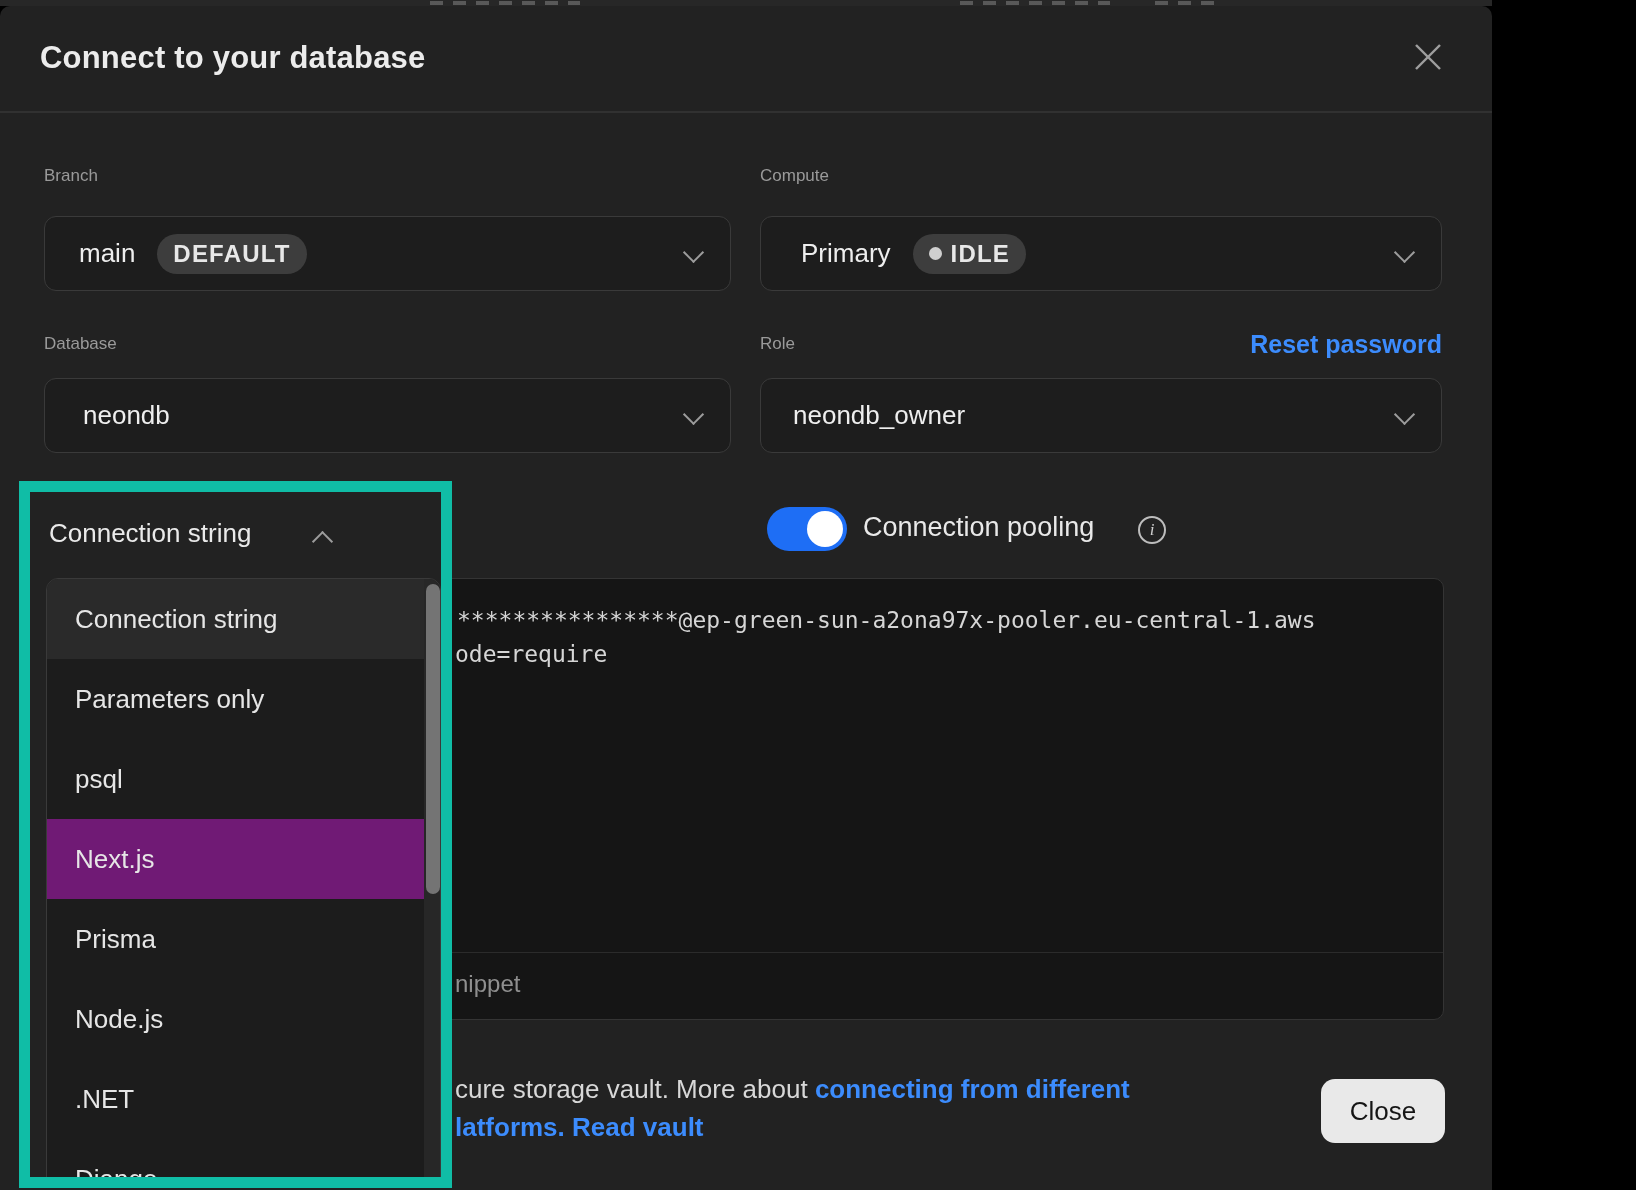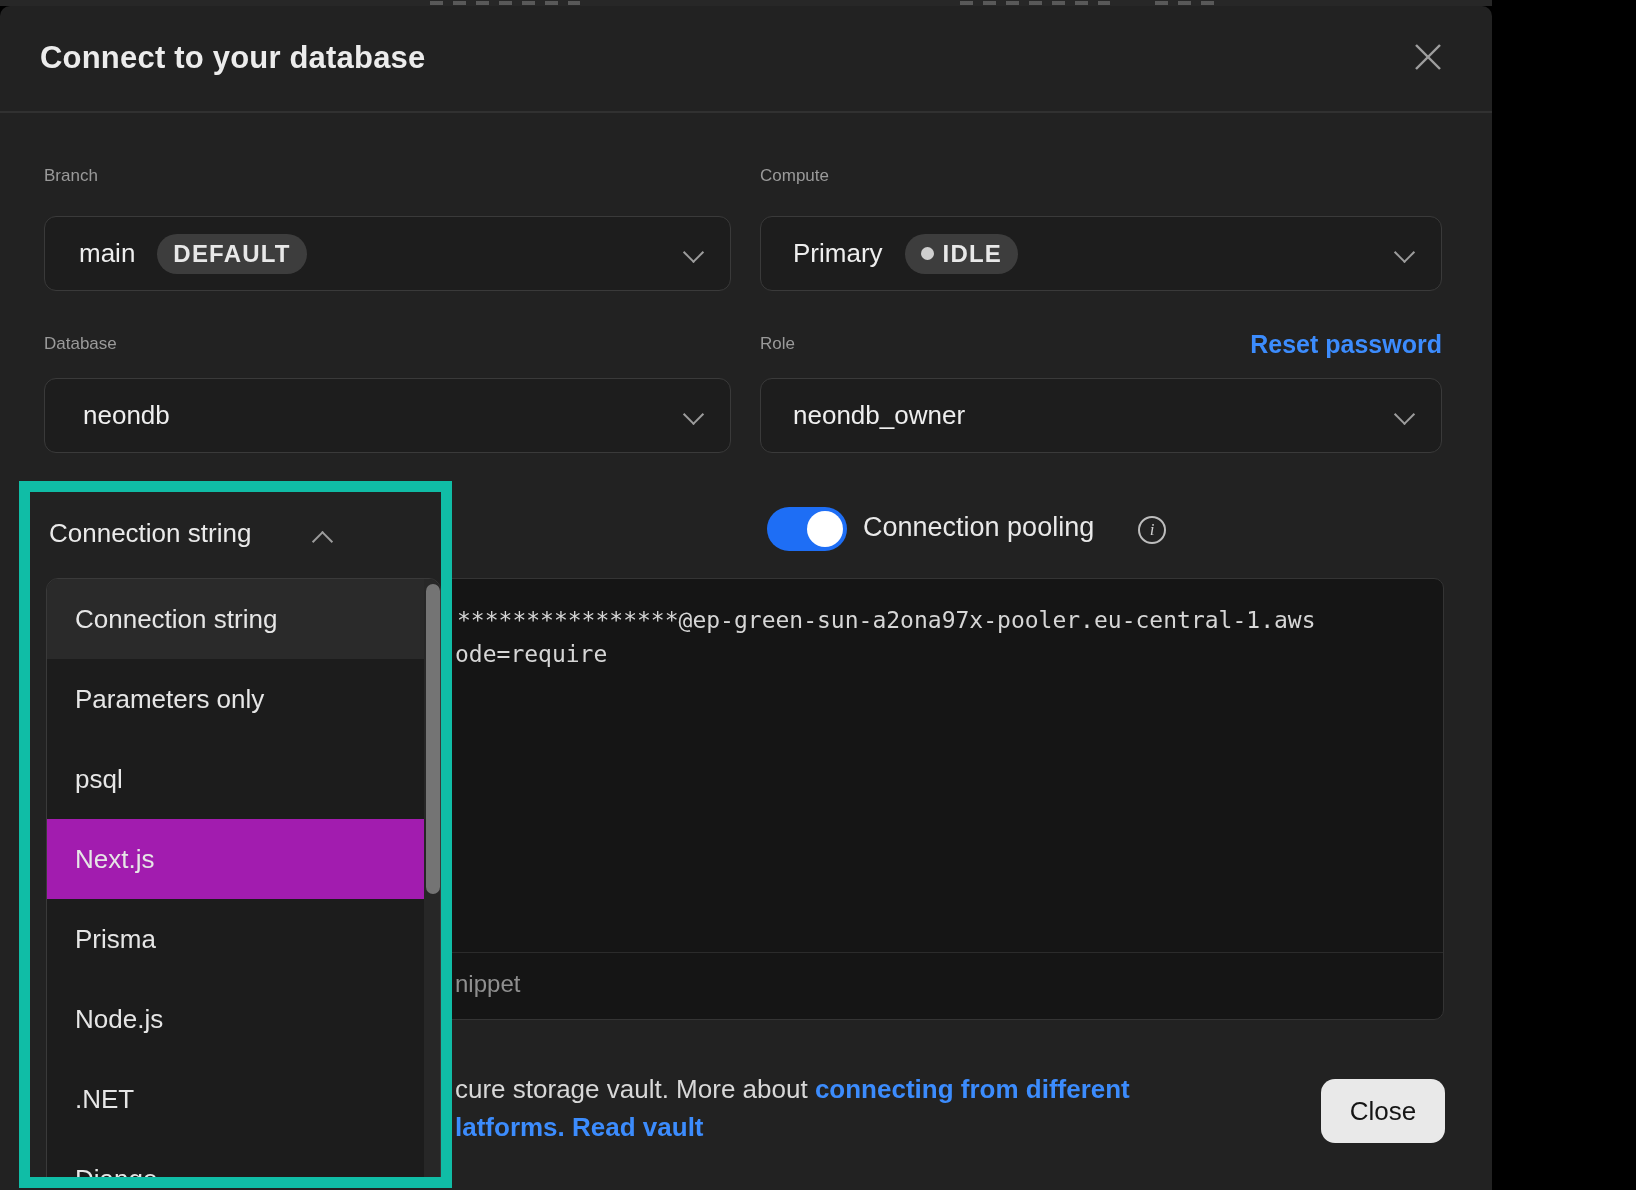--- a/index.html
+++ b/index.html
@@ -74,21 +74,21 @@
   .dd-header-chev{left:285px;top:42px;border-color:#9c9c9c;}
   .dd-panel{
     left:16px;top:86px;width:395px;height:622px;background:#1c1c1c;
     border:1px solid #3a3a3a;border-radius:12px 12px 0 0;box-sizing:border-box;overflow:hidden;
   }
   .dd-item{
     position:relative;width:377px;height:80px;display:flex;align-items:center;
     padding-left:28px;box-sizing:border-box;font-size:26px;color:#e6e6e6;font-weight:500;cursor:pointer;
   }
   .dd-item.hl1{background:#2a2a2a;}
-  .dd-item.hl2{background:#a21caf;}
+  .dd-item.hl2{background:#701a75;}
   .dd-track{position:absolute;left:377px;top:0;width:17px;height:100%;background:#272727;}
   .dd-thumb{position:absolute;left:379px;top:5px;width:14px;height:310px;border-radius:7px;background:#747474;cursor:grab;}
 </style>
 </head>
 <body>
 
 <div id="stage">
 
   <div class="abs sliver">
     <div class="abs sliver-dash" style="left:430px;width:150px;"></div>
@@ -109,21 +109,21 @@
 
   <div class="abs field-label" style="left:44px;top:166px;">Branch</div>
   <div class="abs select" style="left:44px;top:216px;width:687px;">
     <span class="value" style="margin-left:34px;">main</span>
     <span class="badge" style="margin-left:22px;">DEFAULT</span>
     <span class="chev down" style="position:absolute;left:641px;top:28px;"></span>
   </div>
 
   <div class="abs field-label" style="left:760px;top:166px;">Compute</div>
   <div class="abs select" style="left:760px;top:216px;width:682px;">
-    <span class="value" style="margin-left:32px;">Primary</span>
+    <span class="value" style="margin-left:40px;">Primary</span>
     <span class="badge" style="margin-left:22px;">
         <span class="dot"></span>
         <span>IDLE</span>
       </span>
     <span class="chev down" style="position:absolute;left:636px;top:28px;"></span>
   </div>
 
   <div class="abs field-label" style="left:44px;top:334px;">Database</div>
   <div class="abs select" style="left:44px;top:378px;width:687px;">
     <span class="value" style="margin-left:38px;">neondb</span>

